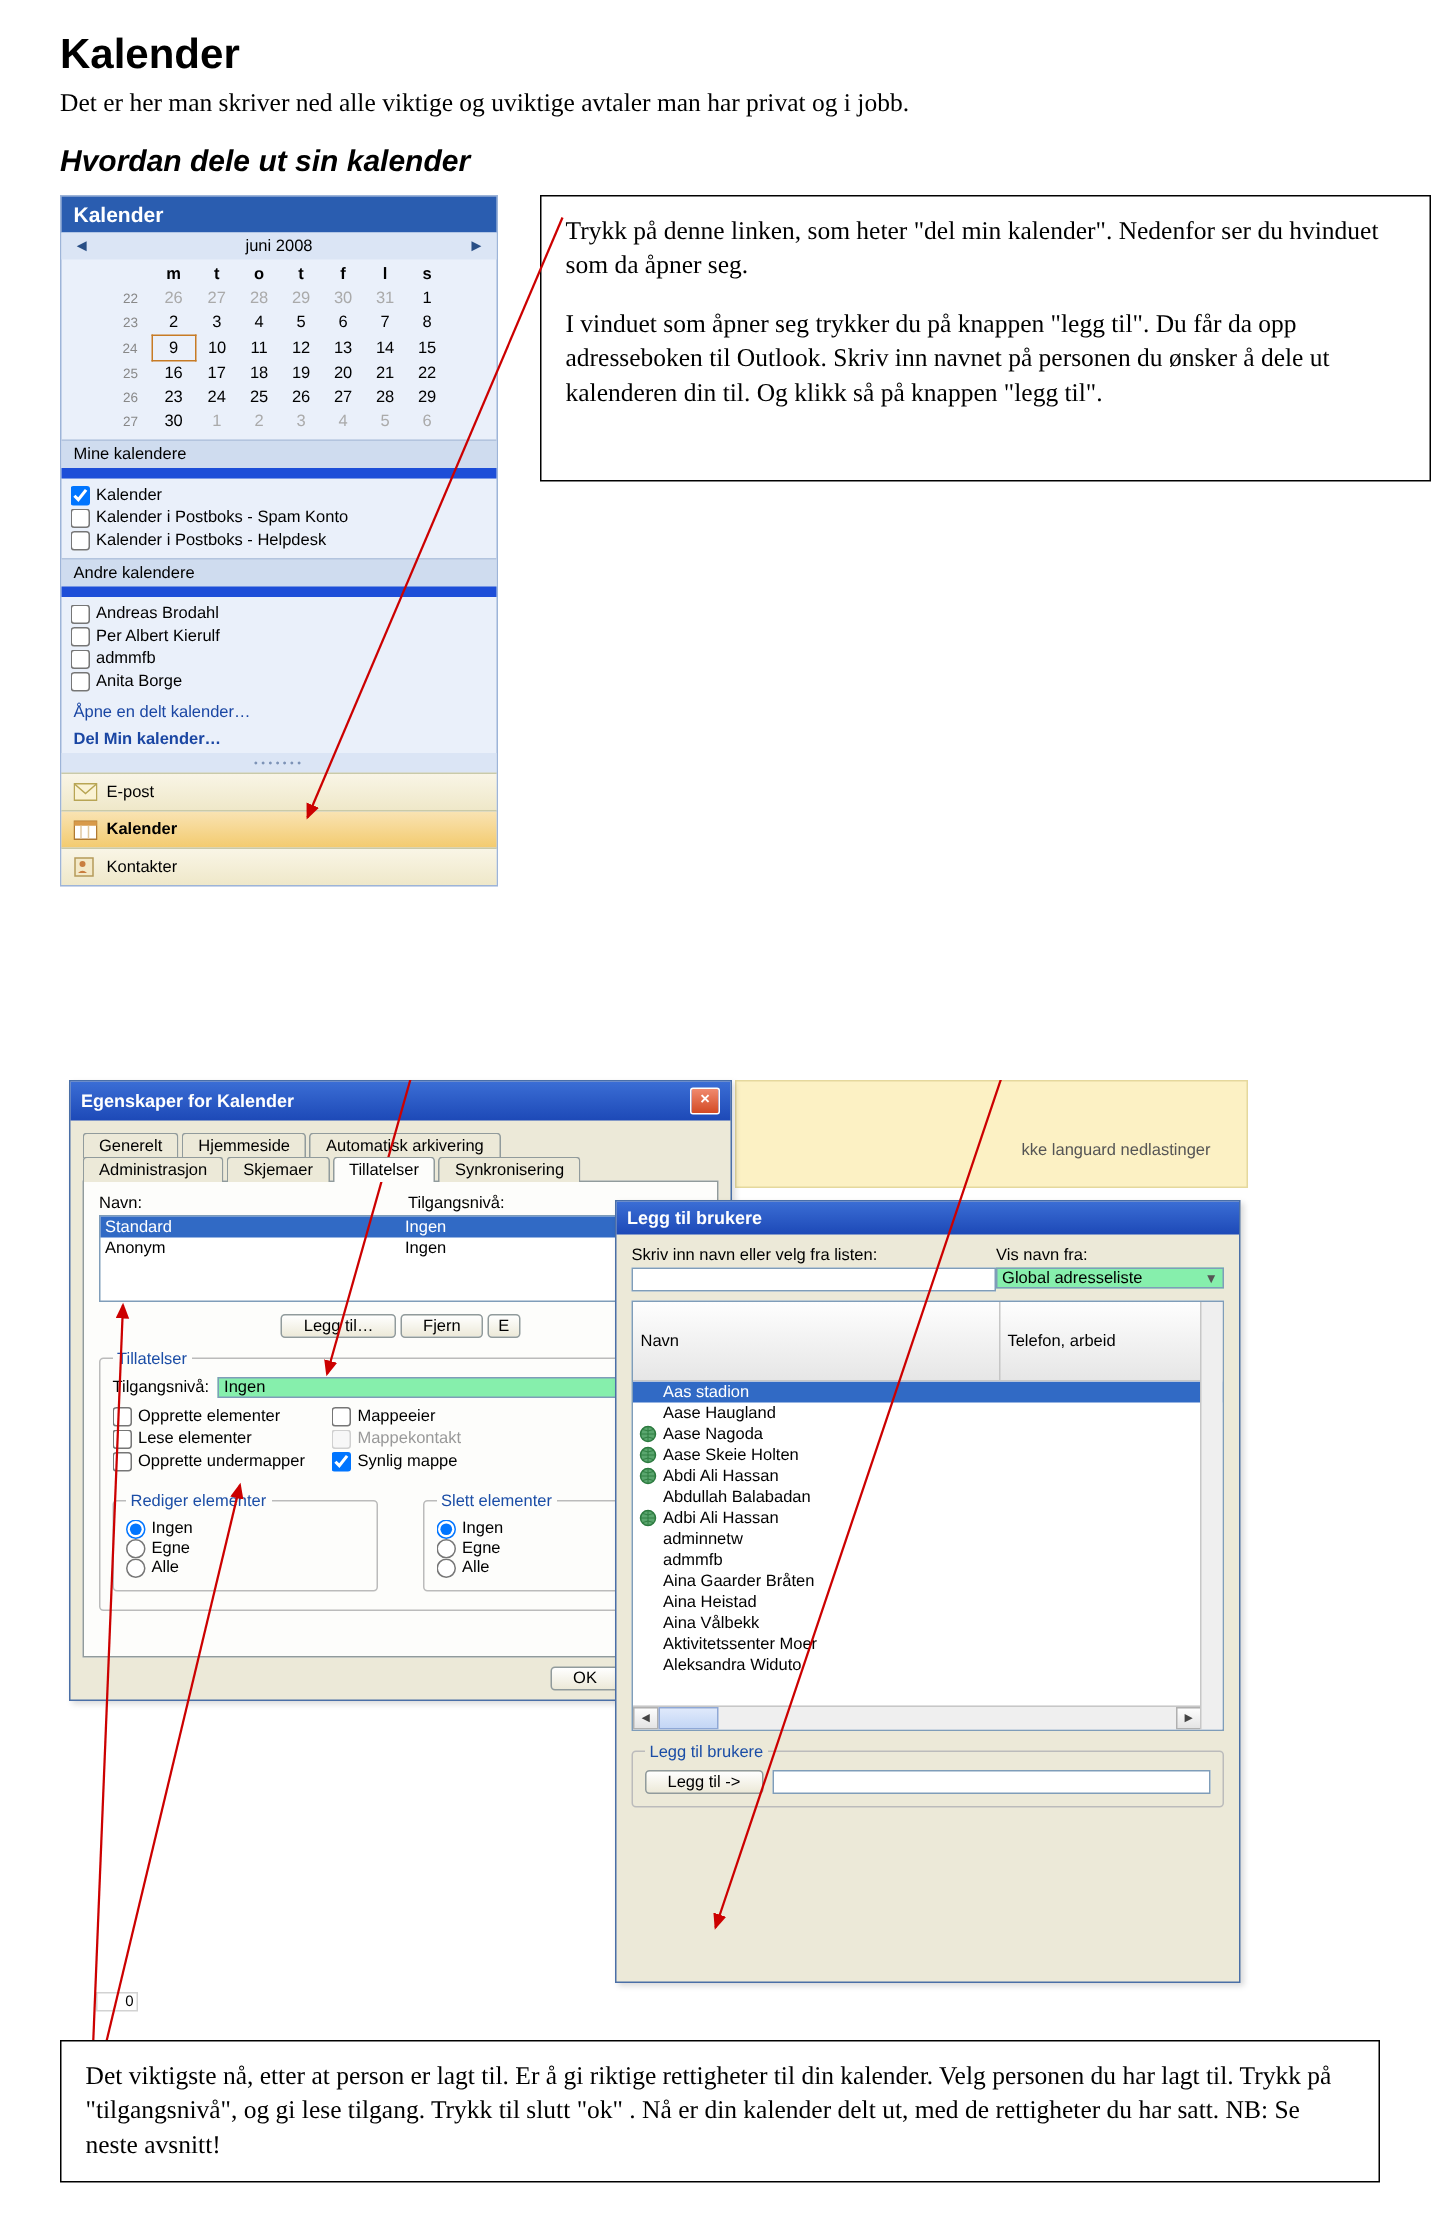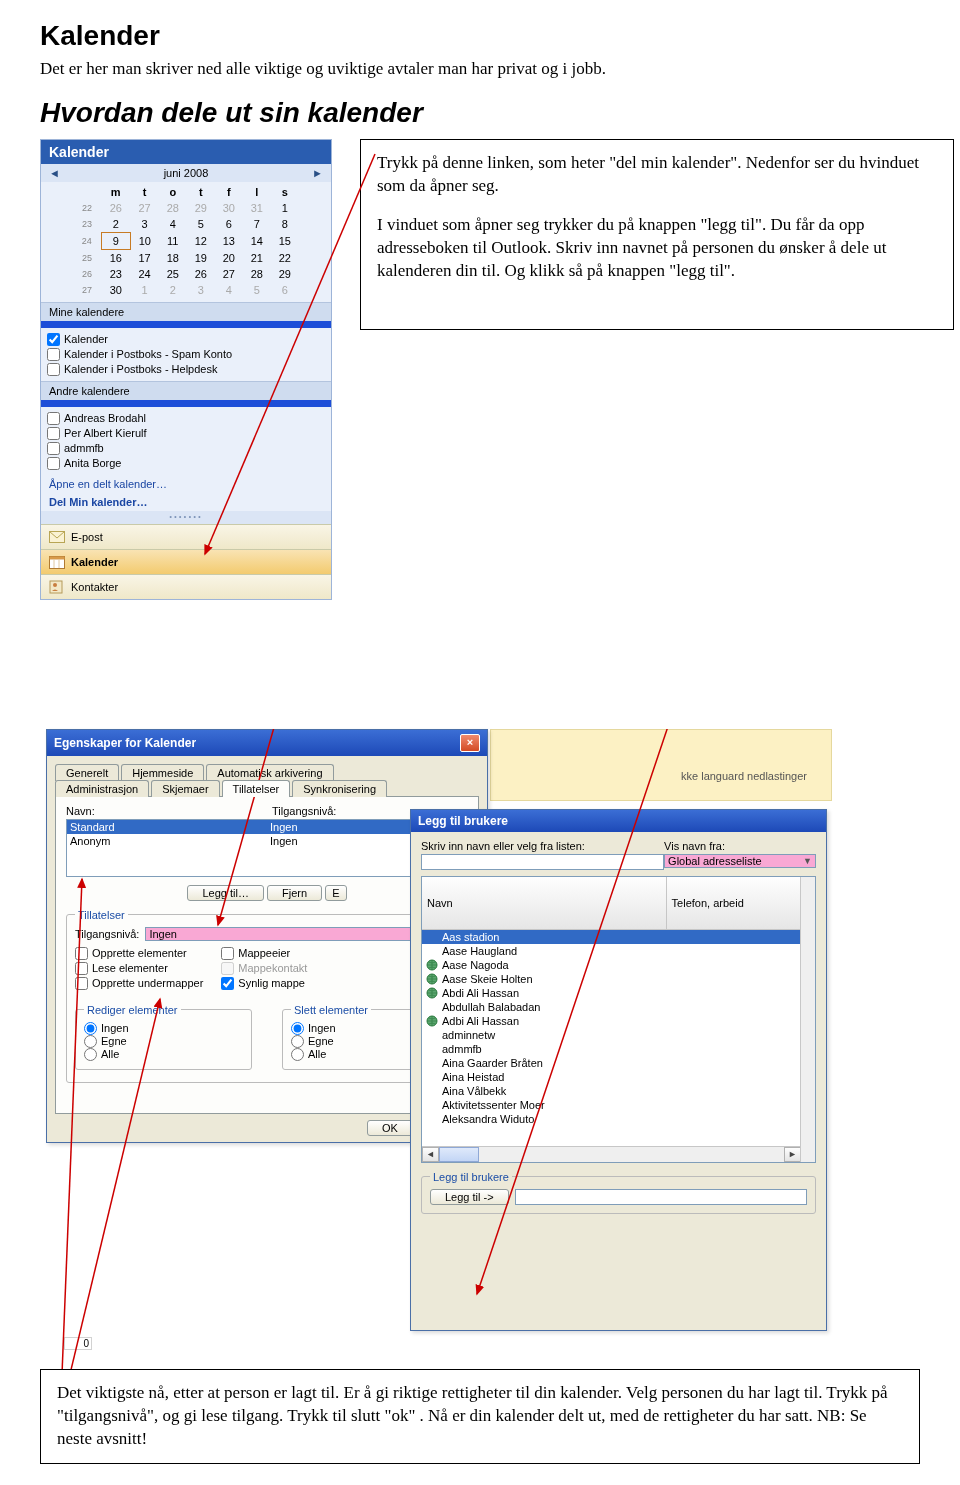--- a/index.html
+++ b/index.html
@@ -1,18 +1,18 @@
 <!DOCTYPE html>
 <html><head>
 <meta charset="utf-8">
 <style>
   body { margin:0; padding:20px 40px; font-family:"Times New Roman",serif; background:#fff; color:#000; width:960px; box-sizing:border-box; }
   h1 { font-family:Arial,Helvetica,sans-serif; font-weight:bold; font-size:28px; margin:0 0 6px 0; }
   .body-text { font-size:17px; line-height:1.35; margin:6px 0 14px 0; }
-  h2.sub { font-family:Arial,Helvetica,sans-serif; font-style:italic; font-weight:bold; font-size:28px; margin:16px 0 10px 0; }
+  h2.sub { font-family:Arial,Helvetica,sans-serif; font-style:italic; font-weight:bold; font-size:20px; margin:16px 0 10px 0; }
   .layout { position:relative; }
 
   .sidebar { width:290px; background:#eaf0fa; border:1px solid #9db4d8; position:relative; }
   .panel-title { background:linear-gradient(#2a5db0,#2a5db0); color:#fff; font:bold 14px Tahoma,Arial,sans-serif; padding:4px 8px; }
   .cal-nav { display:flex; align-items:center; justify-content:space-between; padding:3px 8px; background:#dbe5f5; font:11px Tahoma,Arial,sans-serif; }
   .cal-nav .arrow { cursor:pointer; color:#294f86; font-size:11px; }
   .cal { font:11px Tahoma,Arial,sans-serif; border-collapse:collapse; margin:2px auto 4px; }
   .cal th,.cal td { width:22px; text-align:center; padding:2px 3px; }
   .cal .wk { color:#888; font-size:9px; }
   .cal .dim { color:#aaa; }
@@ -57,21 +57,21 @@
   .opt { display:flex; align-items:center; gap:4px; }
   .opt input { margin:0; }
 
   
   .addu { left:370px; top:80px; width:415px; height:520px; }
   .addu .body { padding:8px 10px; }
   .addu .row2 { display:flex; }
   .addu .row2 > div:first-child { flex:1.6; }
   .addu .row2 > div:last-child { flex:1; }
   .txt { width:100%; box-sizing:border-box; border:1px solid #7f9db9; padding:1px 3px; font:11px Tahoma,Arial,sans-serif; background:#fff; }
-  .sel-outline { border:1px solid #7f9db9; background:#f9a8d4; display:flex; align-items:center; padding:0 3px; }
+  .sel-outline { border:1px solid #7f9db9; background:#86efac; display:flex; align-items:center; padding:0 3px; }
   .name-list { border:1px solid #7f9db9; background:#fff; height:285px; margin-top:6px; overflow:hidden; position:relative; }
   .name-list .hdr { display:flex; background:linear-gradient(#fefefe,#e6e6e6); border-bottom:1px solid #c6c6c6; }
   .name-list .hdr .hc { padding:20px 5px; border-right:1px solid #c6c6c6; font-size:11px; }
   .name-list .hdr .hc:first-child { flex:1.7; }
   .name-list .hdr .hc:last-child { flex:1; }
   .nl-rows { overflow:hidden; }
   .nl-row { display:flex; align-items:center; gap:4px; padding:1px 4px; }
   .nl-row.sel { background:#316ac5; color:#fff; }
   .globe { width:12px; height:12px; display:inline-block; }
   .scroll-bar { position:absolute; bottom:0; left:0; right:14px; height:15px; background:#efefef; border-top:1px solid #c7c7c7; display:flex; }

